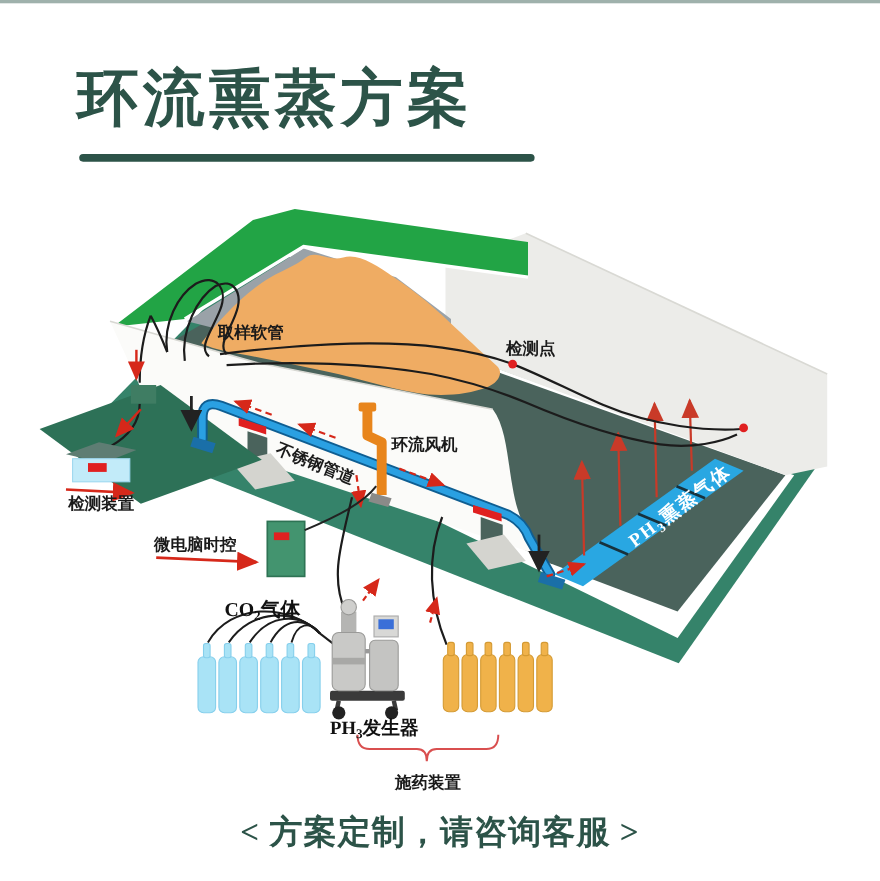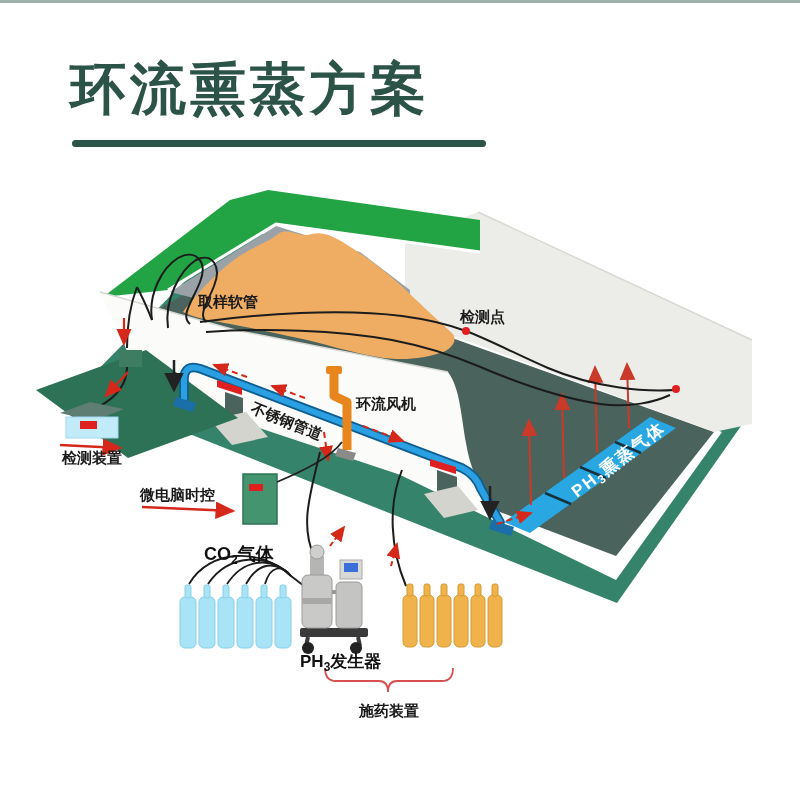--- a/index.html
+++ b/index.html
@@ -1,17 +1,17 @@
 <!DOCTYPE html>
 <html><head>
 <meta charset="utf-8">
 <style>
   html,body{margin:0;padding:0;background:#fff;}
   #stage{position:relative;width:800px;height:801px;background:#ffffff;overflow:hidden;
-         font-family:Liberation Sans, sans-serif;}
+         font-family:Liberation Serif, serif;}
   #topbar{position:absolute;left:0;top:0;width:800px;height:3px;background:#9fb1ac;}
   #title{position:absolute;left:70px;top:52px;font-size:56px;font-weight:900;
          color:#2c5348;letter-spacing:4px;white-space:nowrap;}
   #title-underline{position:absolute;left:72px;top:140px;width:414px;height:7px;
          border-radius:4px;background:#2c5348;}
   #footer{position:absolute;left:0;top:736px;width:800px;text-align:center;
          font-size:30px;font-weight:800;color:#2c5348;letter-spacing:1px;}
   svg{position:absolute;left:0;top:0;}
   .lbl{font-size:15px;font-weight:700;fill:#1a1a1a;}
   .lbl-big{font-size:18px;font-weight:800;fill:#111;}
@@ -223,13 +223,14 @@
     <text class="lbl" transform="translate(250,412) rotate(22)">不锈钢管道</text>
     <text class="lbl" x="389" y="716" text-anchor="middle">施药装置</text>
 
     <text class="lbl-big" x="204" y="560"><tspan>CO</tspan><tspan dy="4" font-size="12">2</tspan><tspan dy="-4">气体</tspan></text>
 
     <text class="lbl-white" transform="translate(577,498) rotate(-37)"><tspan>PH</tspan><tspan dy="4" font-size="12">3</tspan><tspan dy="-4">熏蒸气体</tspan></text>
 
     <text class="lbl-mid" x="300" y="667"><tspan>PH</tspan><tspan dy="4" font-size="12">3</tspan><tspan dy="-4">发生器</tspan></text>
   </svg>
 
+  <div id="footer">&lt; 方案定制，请咨询客服 &gt;</div>
 </div>
 
 </body></html>

